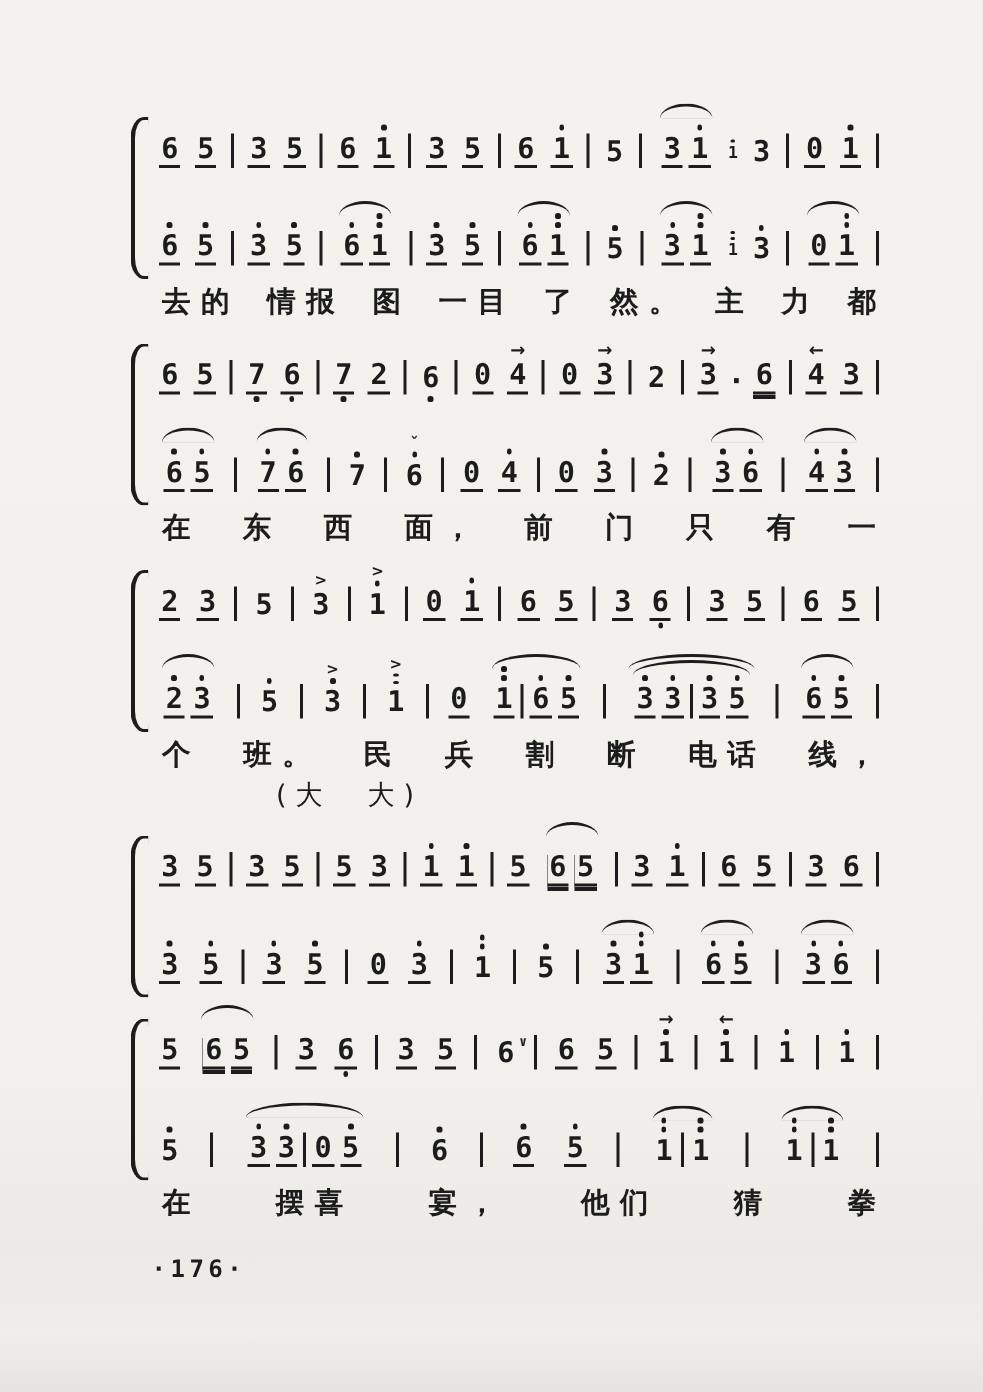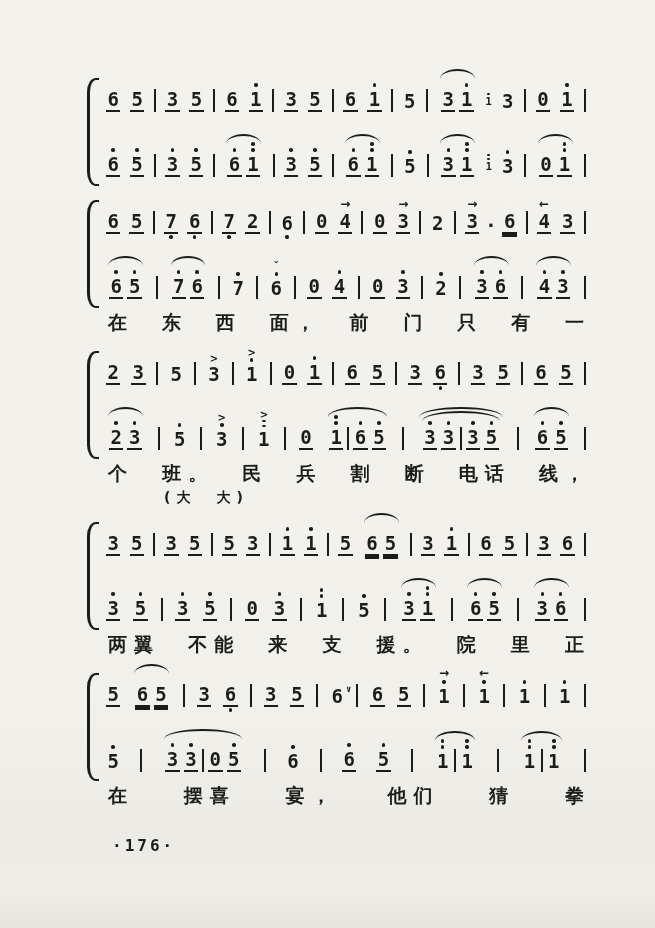--- a/index.html
+++ b/index.html
@@ -55,23 +55,23 @@
   .grace .dot{width:2.5px;height:2.5px;margin:0.8px 0;}
   .grace .dg{font-size:11px;line-height:11px;border:none!important;box-shadow:none!important;padding:0;}
   .augdot{font-weight:bold;font-size:18px;line-height:12px;margin:0 1px 10px;align-self:flex-end;}
   .breath{font-size:9px;font-weight:bold;position:absolute;top:-7px;right:-7px;}
   .lyrics{
     display:flex;justify-content:space-between;
     margin-top:3px;padding:0 4px;
     font-size:19px;font-weight:bold;
   }
   .lyric{letter-spacing:7px;margin-right:-7px;white-space:nowrap;}
-  .sublyrics{font-size:14px;font-weight:bold;margin:2px 0 0 60px;letter-spacing:6px;}
+  .sublyrics{font-size:18px;font-weight:normal;margin:2px 0 0 80px;letter-spacing:6px;}
   .pagenum{
-    position:absolute;top:836px;left:112px;
+    position:absolute;top:836px;left:101px;
     font-family:"DejaVu Sans Mono",monospace;
     font-size:16px;font-weight:bold;letter-spacing:3px;
   }
   .watermark{
     position:absolute;top:892px;right:16px;
     font-size:16px;letter-spacing:1px;
   }
   .wm-name{color:#aaa69e;font-weight:bold;}
   .wm-url{color:#c05c2e;font-weight:bold;margin-left:5px;}
 </style>
@@ -320,20 +320,31 @@
               <span class="ab">
                 <span class="dot"></span>
                 <span class="dot"></span>
               </span>
               <span class="dg u1">1</span>
               <span class="blw"></span>
             </span>
           </span>
           <span class="bar"></span>
         </div>
+        <div class="lyrics">
+          <span class="lyric">去的</span>
+          <span class="lyric">情报</span>
+          <span class="lyric">图</span>
+          <span class="lyric">一目</span>
+          <span class="lyric">了</span>
+          <span class="lyric">然。</span>
+          <span class="lyric">主</span>
+          <span class="lyric">力</span>
+          <span class="lyric">都</span>
+        </div>
       </div>
       <div class="system">
         <div class="bracket"></div>
         <div class="line">
           <span class="note">
             <span class="ab"></span>
             <span class="dg u1">6</span>
             <span class="blw"></span>
           </span>
           <span class="note">
@@ -1020,30 +1031,20 @@
             <span class="note">
               <span class="ab">
                 <span class="dot"></span>
               </span>
               <span class="dg u1">6</span>
               <span class="blw"></span>
             </span>
           </span>
           <span class="bar"></span>
         </div>
-        <div class="lyrics">
-          <span class="lyric">两翼</span>
-          <span class="lyric">不能</span>
-          <span class="lyric">来</span>
-          <span class="lyric">支</span>
-          <span class="lyric">援。</span>
-          <span class="lyric">院</span>
-          <span class="lyric">里</span>
-          <span class="lyric">正</span>
-        </div>
       </div>
       <div class="system">
         <div class="bracket"></div>
         <div class="line">
           <span class="note">
             <span class="ab"></span>
             <span class="dg u1">5</span>
             <span class="blw"></span>
           </span>
           <span class="slur">

